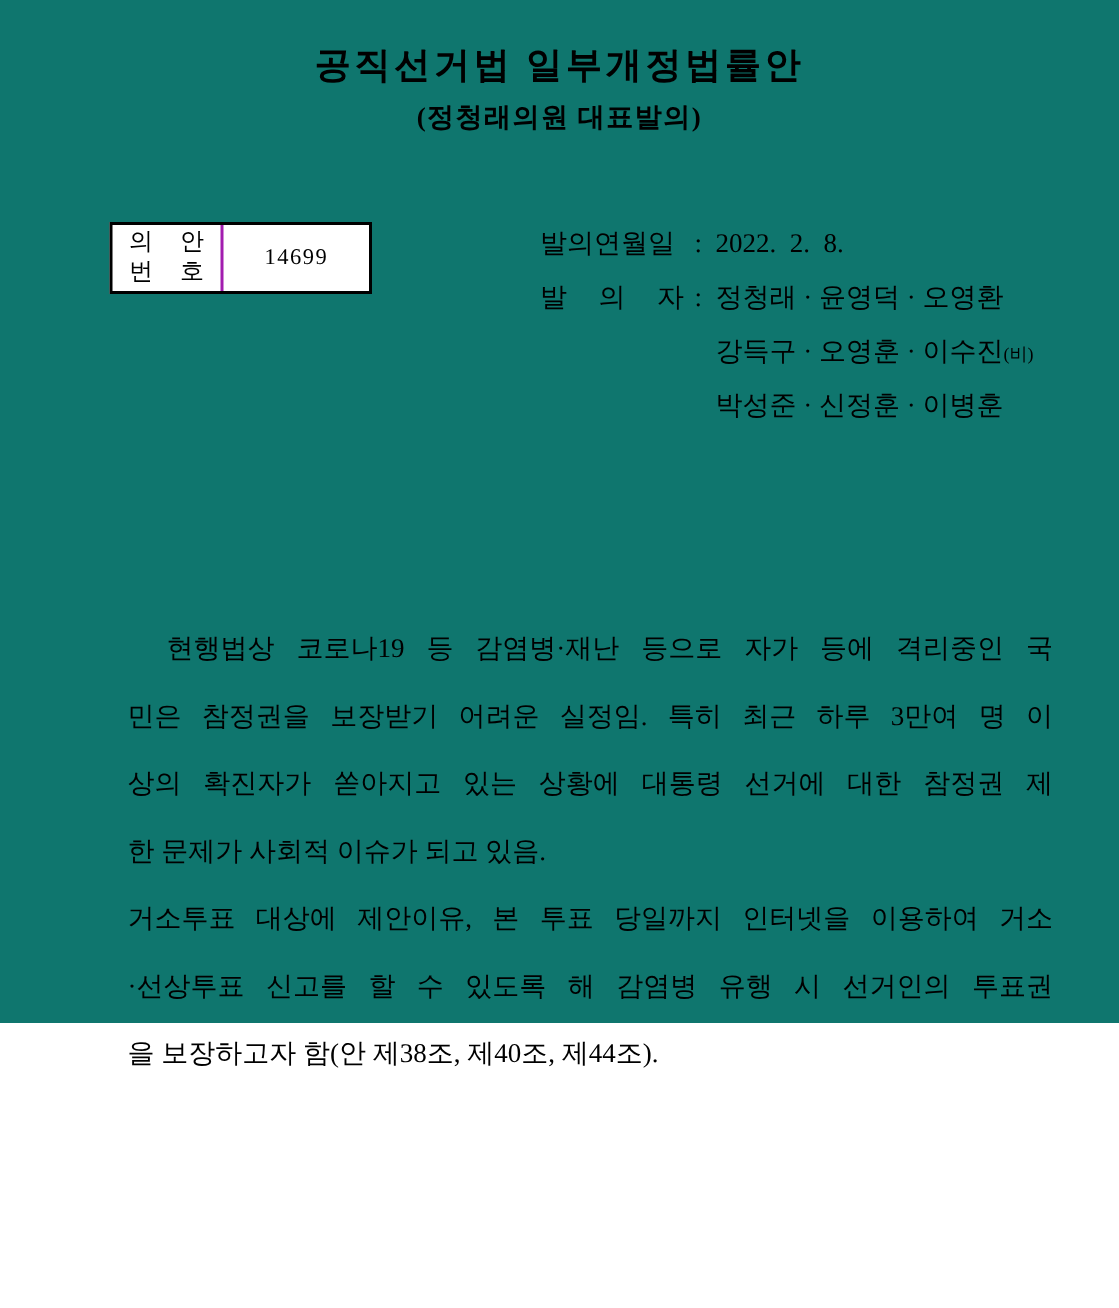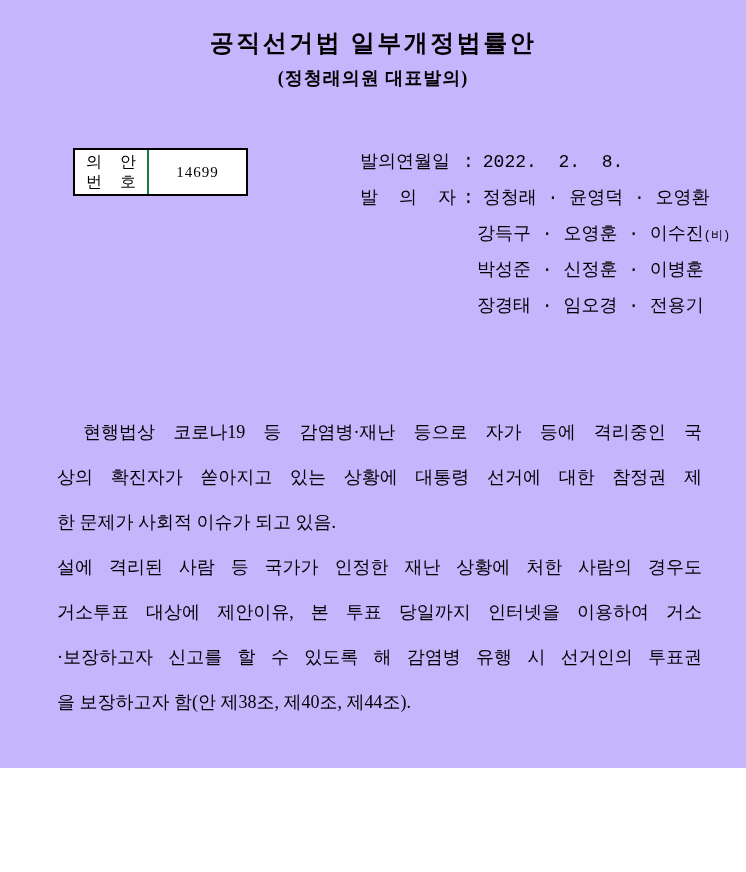--- a/index.html
+++ b/index.html
@@ -1,50 +1,50 @@
 <!DOCTYPE html>
 <html><head>
 <meta charset="utf-8">
 <style>
   html,body { margin:0; padding:0; background:#ffffff; }
   body {
     width:746px; height:872px; overflow:hidden;
     color:#000;
     font-family:"Liberation Serif","DejaVu Serif",serif;
   }
-  .page { position:relative; width:746px; height:768px; background:#c4b5fd; }
+  .page { position:relative; width:746px; height:682px; background:#0f766e; }
 
   .title {
     margin:0; padding-top:27px;
     text-align:center; font-size:24px; font-weight:bold; letter-spacing:2.5px;
   }
   .subtitle {
     margin:7px 0 0 0;
     text-align:center; font-size:18px; font-weight:bold; letter-spacing:1px;
   }
 
   .head-row { position:relative; margin-top:54px; height:252px; }
 
   .bill-box {
     position:absolute; left:73px; top:4px;
     width:175px; height:48px;
     border:2px solid #000; display:flex; box-sizing:border-box; background:#fff;
   }
   .bill-box .cell-label {
-    width:74px; border-right:2px solid #15803d; box-sizing:border-box;
+    width:74px; border-right:2px solid #a21caf; box-sizing:border-box;
     display:flex; flex-direction:column; justify-content:center;
     padding:2px 11px; font-size:16px;
   }
   .jrow { text-align:justify; text-align-last:justify; line-height:20px; }
   .bill-box .cell-number {
     flex:1; display:flex; align-items:center; justify-content:center;
     font-size:15px; letter-spacing:1px;
   }
 
-  .meta { position:absolute; left:360px; top:0; font-size:18px;font-family:Liberation Mono, monospace; }
+  .meta { position:absolute; left:360px; top:0; font-size:18px; }
   .meta-line { height:36px; line-height:36px; white-space:nowrap; }
   .jlabel {
     display:inline-block; width:96px;
     text-align:justify; text-align-last:justify;
   }
   .colon { display:inline-block; padding:0 9px 0 7px; }
   .cont { padding-left:117px; }
   .small-paren { font-size:12px; }
   .condensed { display:inline-block; transform:scaleX(0.82); transform-origin:left center; letter-spacing:-1px; margin-right:-10px; }
 
@@ -52,21 +52,21 @@
   .section-heading {
     display:inline-block;
     font-size:19px; font-weight:bold; letter-spacing:1.5px;
     padding:0 3px 3px 0;
     border-bottom:4px double #000;
   }
 
   .body-text { margin:14px 46px 0 57px; font-size:18px; width:645px; }
   .bline {
     height:45px; line-height:45px;
-    text-align:justify; text-align-last:justify;
+    text-align:justify; text-align-last:justify;margin-left:28px;
   }
   .bline.lastline { text-align:right; text-align-last:left; }
   .bline.indent { text-indent:26px; }
 </style>
 </head>
 <body>
 
 <div class="page">
 
   <h1 class="title">공직선거법 일부개정법률안</h1>
@@ -88,31 +88,28 @@
       </div>
       <div class="meta-line">
         <span class="jlabel">발 의 자</span><span class="colon">:</span><span>정청래 · 윤영덕 · 오영환</span>
       </div>
       <div class="meta-line cont">
         <span>강득구 · 오영훈 · 이수진</span><span class="small-paren">(비)</span>
       </div>
       <div class="meta-line cont">
         <span>박성준 · 신정훈 · 이병훈</span>
       </div>
-      <div class="meta-line cont">
-        <span>장경태 · 임오경 · 전용기</span>
-      </div>
     </div>
 
   </div>
 
 
   <div class="body-text">
     <div class="bline indent">현행법상 코로나19 등 감염병·재난 등으로 자가 등에 격리중인 국</div>
+    <div class="bline">민은 참정권을 보장받기 어려운 실정임. 특히 최근 하루 3만여 명 이</div>
     <div class="bline">상의 확진자가 쏟아지고 있는 상황에 대통령 선거에 대한 참정권 제</div>
     <div class="bline lastline">한 문제가 사회적 이슈가 되고 있음.</div>
-    <div class="bline">설에 격리된 사람 등 국가가 인정한 재난 상황에 처한 사람의 경우도</div>
     <div class="bline">거소투표 대상에 제안이유, 본 투표 당일까지 인터넷을 이용하여 거소</div>
-    <div class="bline">·보장하고자 신고를 할 수 있도록 해 감염병 유행 시 선거인의 투표권</div>
+    <div class="bline">·선상투표 신고를 할 수 있도록 해 감염병 유행 시 선거인의 투표권</div>
     <div class="bline lastline">을 보장하고자 함(안 제38조, 제40조, 제44조).</div>
   </div>
 
 </div>
 
 </body></html>

